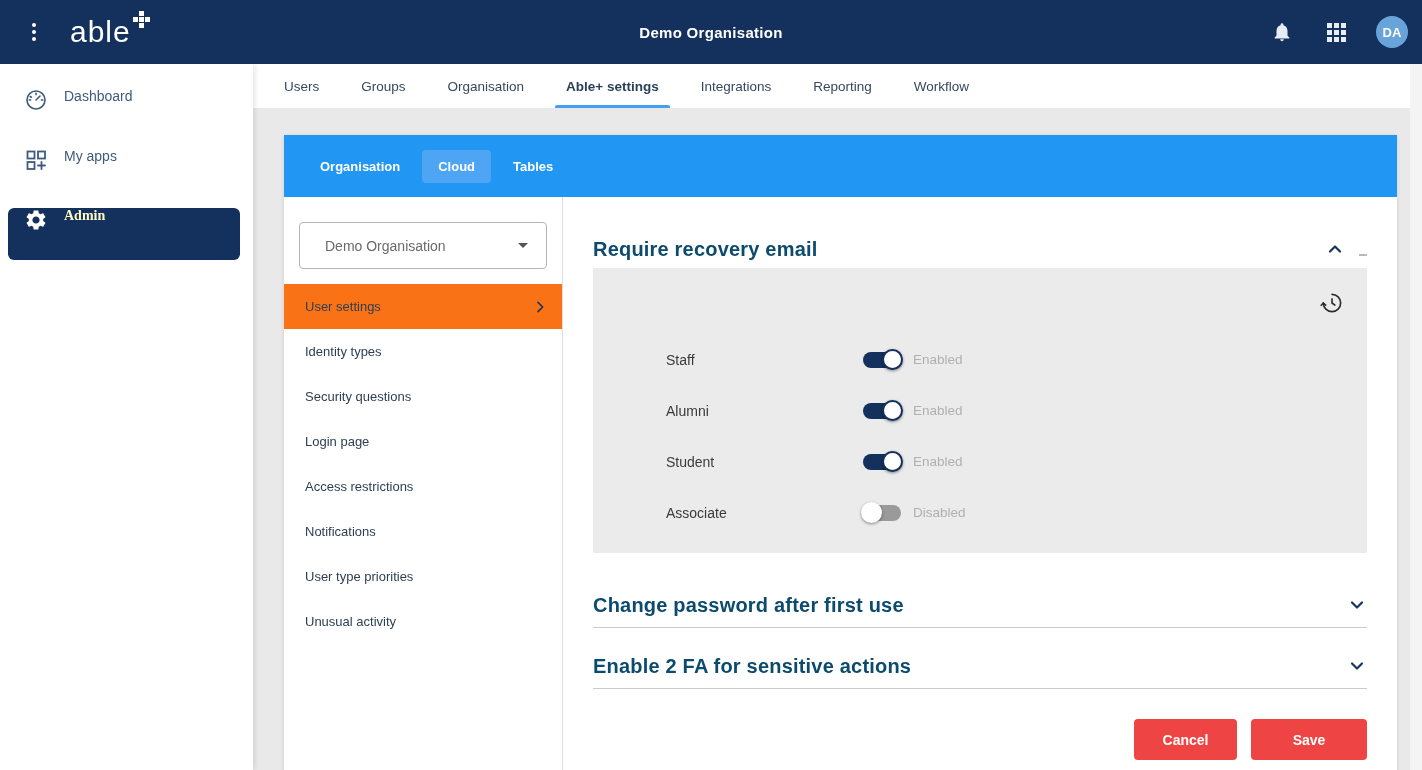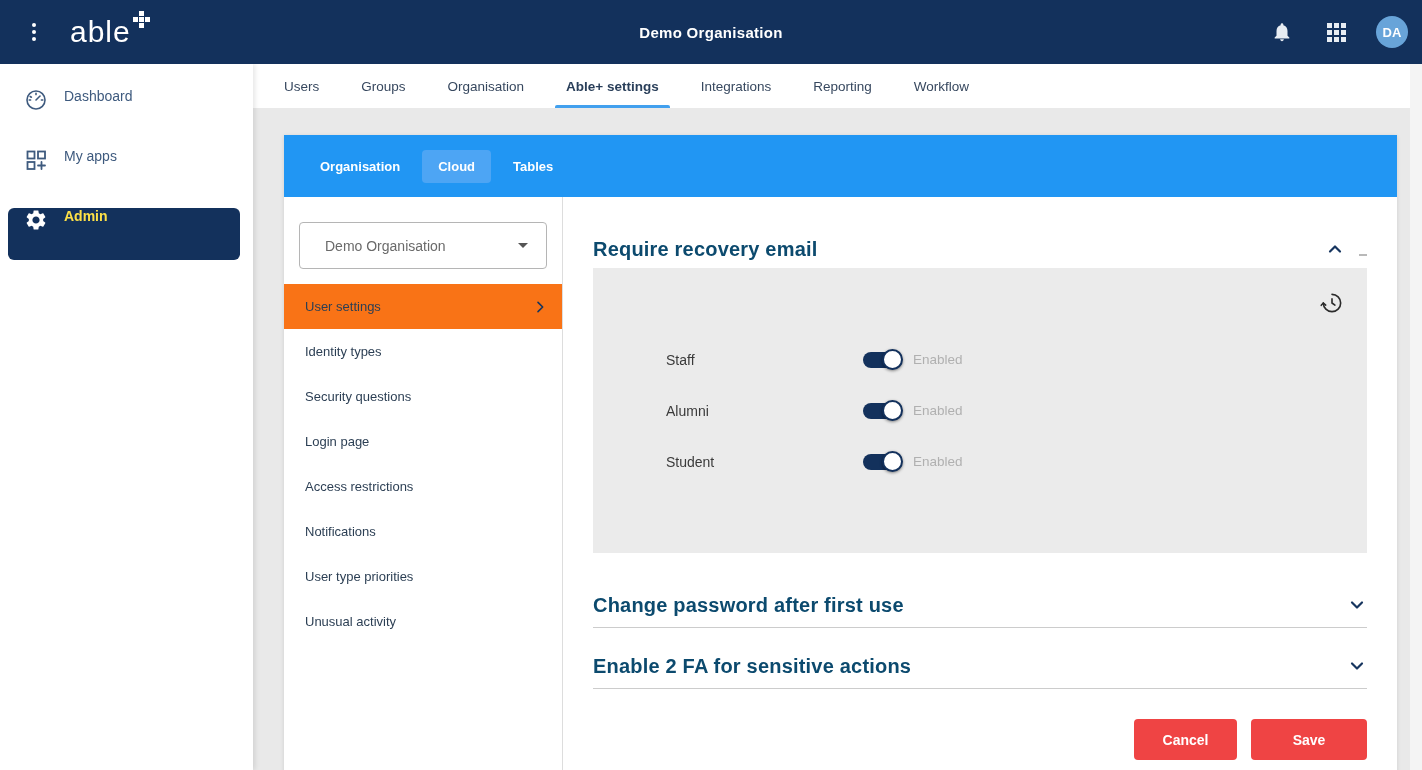--- a/index.html
+++ b/index.html
@@ -29,21 +29,21 @@
     justify-content:center; cursor:pointer; }
 
   
   .sidebar { position:absolute; left:0; top:64px; width:253px; bottom:0;
     background:#fff; box-shadow:2px 0 5px rgba(0,0,0,.10); z-index:20; }
   .side-item { height:52px; margin:8px 13px 8px 8px; border-radius:6px;
     display:flex; align-items:flex-start; cursor:pointer; color:#3e5a7e; }
   .side-item:first-child { margin-top:24px; }
   .side-item .s-icon { width:56px; display:flex; justify-content:center; }
   .side-item .s-label { font-size:14px; }
-  .side-item.selected { background:#13315c; color:#fde047; }
+  .side-item.selected { background:#13315c; color:#fef9c3;font-family:Liberation Serif, serif; }
   .side-item.selected .s-label { font-weight:bold; }
 
   
   .main { position:absolute; left:253px; top:64px; right:0; bottom:0; background:#e9e9e9; }
   .scroll-track { position:absolute; right:0; top:0; bottom:0; width:12px; background:#f4f4f4; }
 
   .tabrow { background:#fff; height:44px; display:flex; align-items:stretch;
     padding-left:10px; }
   .tab { position:relative; display:flex; align-items:center; padding:0 21px;
     font-size:13.5px; color:#37485f; cursor:pointer; }
@@ -282,20 +282,27 @@
                 </span>
               <span class="t-status">Enabled</span>
             </div>
             <div class="t-row">
               <span class="t-label">Student</span>
               <span class="toggle on">
                   <span class="knob"></span>
                 </span>
               <span class="t-status">Enabled</span>
             </div>
+            <div class="t-row">
+              <span class="t-label">Associate</span>
+              <span class="toggle off">
+                  <span class="knob"></span>
+                </span>
+              <span class="t-status">Disabled</span>
+            </div>
           </div>
         </div>
 
         <div class="sec-collapsed s2">
           <div class="sec-header">
             <span class="sec-title">Change password after first use</span>
             <span class="sec-chevron">
               <svg width="20" height="20" viewBox="0 0 24 24" fill="none" stroke="#16355f" stroke-width="2.6" stroke-linecap="round" stroke-linejoin="round">
                   <polyline points="6 9 12 15 18 9"></polyline>
                 </svg>

